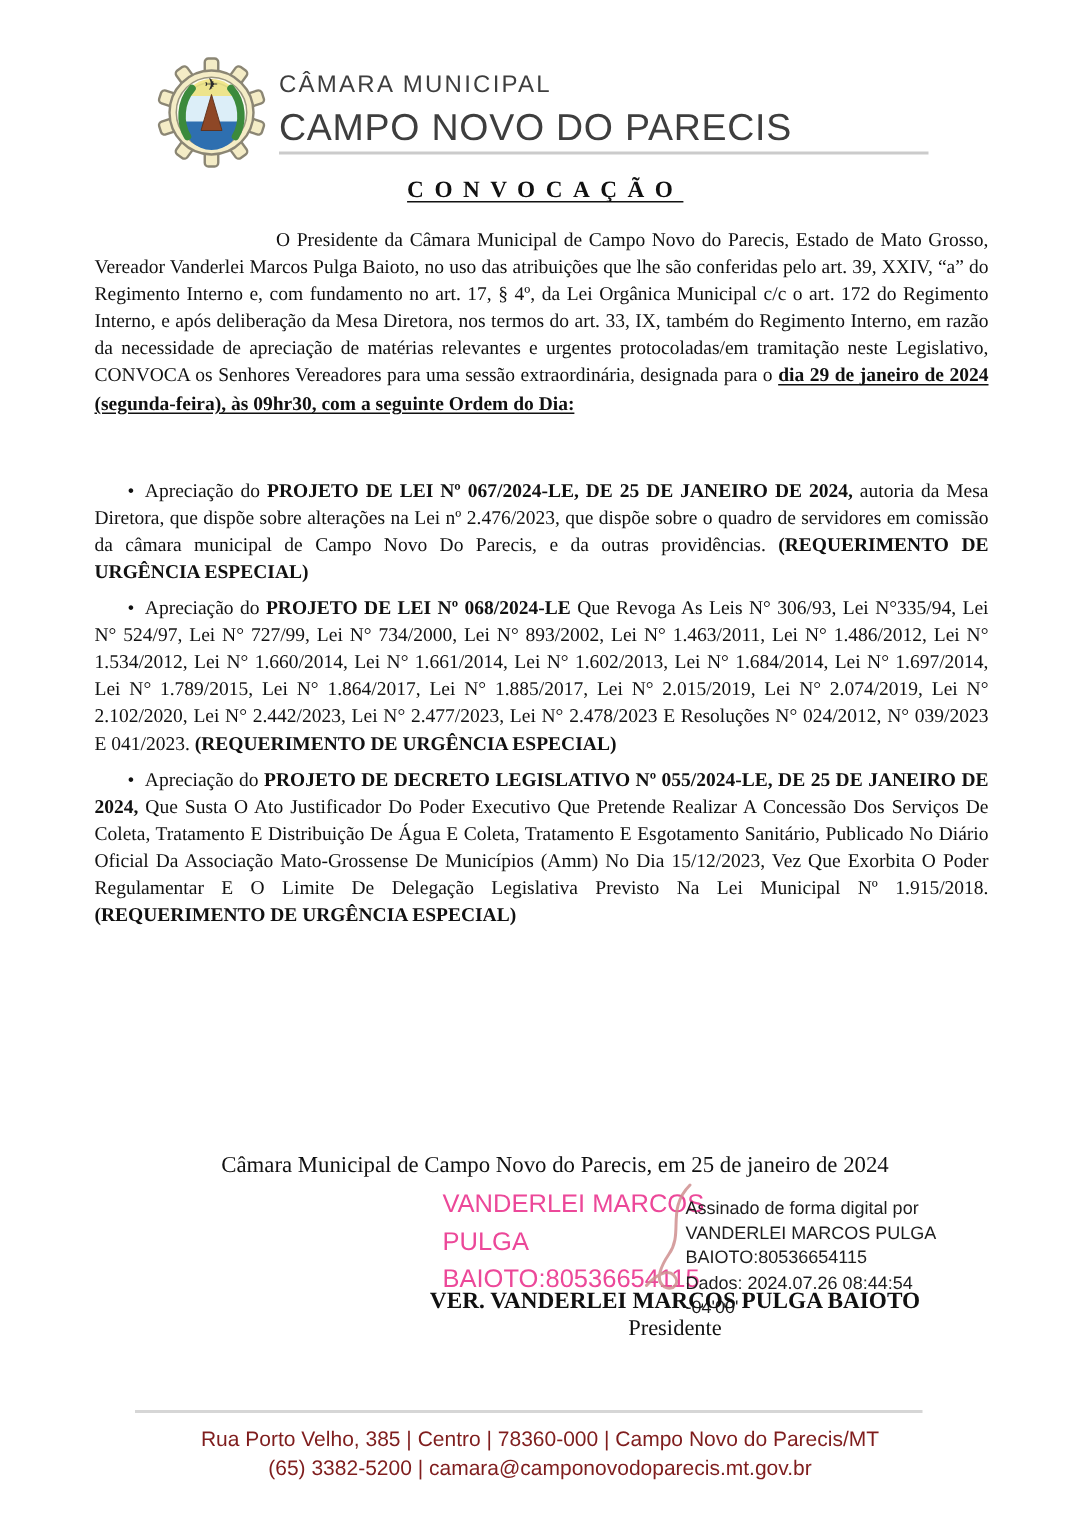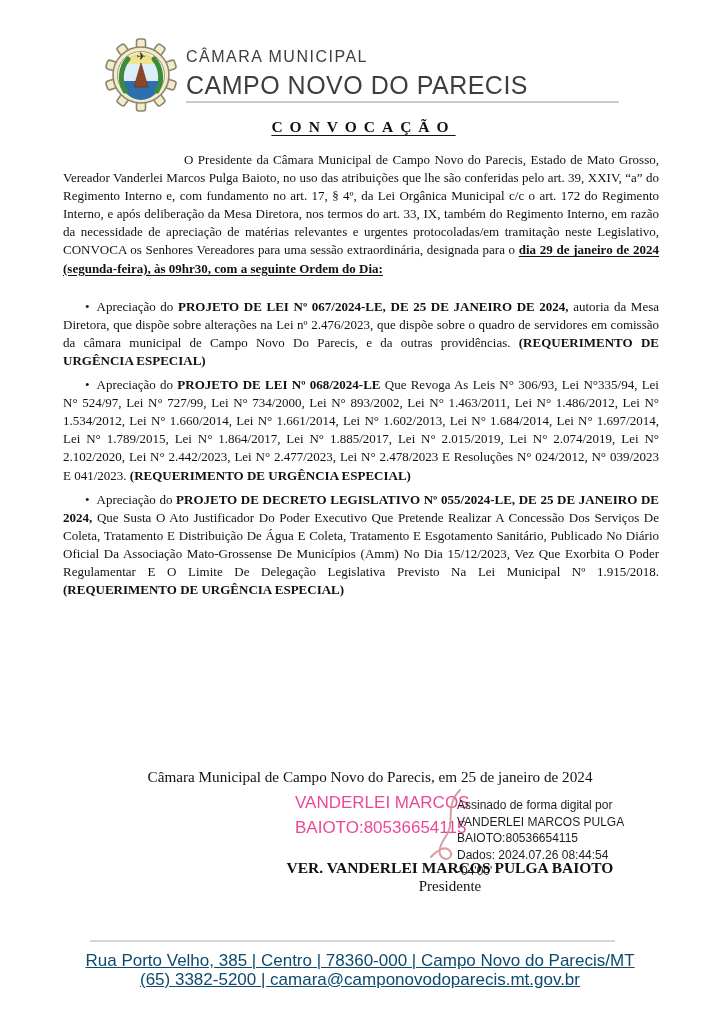--- a/index.html
+++ b/index.html
@@ -29,38 +29,38 @@
     text-decoration: underline; text-underline-offset: 3px; padding-left: 7px;
   }
 
   
   .content { position: absolute; left: 63px; top: 151px; width: 596px;
     font-size: 13px; line-height: 18.1px; text-align: justify; }
   .intro { text-indent: 121px; }
   .b { font-weight: bold; }
   .bu { font-weight: bold; text-decoration: underline; text-underline-offset: 2px; }
   .item { margin-top: 6px; text-indent: 22px; }
-  .item.first { margin-top: 20px; }
+  .item.first { margin-top: 40px; }
   .bullet { margin-right: 7px; }
 
   
   .dateline { position: absolute; left: 80px; top: 768px; width: 580px; text-align: center; font-size: 15.2px; }
   .stamp-name { position: absolute; left: 295px; top: 790px; width: 175px;
     font-family: Liberation Sans, sans-serif; font-size: 17px; line-height: 25px; color: #ec4899; }
   .stamp-flourish { position: absolute; left: 428px; top: 786px; width: 38px; height: 80px; }
   .stamp-info { position: absolute; left: 457px; top: 797px; width: 180px;
     font-family: "Liberation Sans", sans-serif; font-size: 12px; line-height: 16.5px; color: #1d1d1d; }
   .signer-block { position: absolute; left: 283px; top: 858px; width: 334px; text-align: center; }
   .signer-name { font-weight: bold; font-size: 15.5px; line-height: 19px; }
   .signer-role { font-size: 15px; line-height: 19px; }
 
   
   .footer-rule { position: absolute; left: 90px; top: 940px; width: 525px; height: 2px; background: #d6d6d6; }
   .footer-line { position: absolute; left: 0; width: 100%; text-align: center;
-    font-family: "Liberation Sans", sans-serif; font-size: 17px; color: #0c4a6e; text-decoration: underline; }
+    font-family: "Liberation Sans", sans-serif; font-size: 14px; color: #7f1d1d; }
   .footer-line.l1 { top: 951px; }
   .footer-line.l2 { top: 970px; }
 </style>
 </head>
 <body>
 
 <div class="page">
 
   <div class="logo-wrap">
     <svg width="74" height="74" viewBox="0 0 74 74" xmlns="http://www.w3.org/2000/svg">
@@ -127,20 +127,21 @@
 
     <p class="item"><span class="bullet">•</span><span>Apreciação do </span><span class="b">PROJETO DE LEI Nº 068/2024-LE</span><span> Que Revoga As Leis N° 306/93, Lei N°335/94, Lei N° 524/97, Lei N° 727/99, Lei N° 734/2000, Lei N° 893/2002, Lei N° 1.463/2011, Lei N° 1.486/2012, Lei N° 1.534/2012, Lei N° 1.660/2014, Lei N° 1.661/2014, Lei N° 1.602/2013, Lei N° 1.684/2014, Lei N° 1.697/2014, Lei N° 1.789/2015, Lei N° 1.864/2017, Lei N° 1.885/2017, Lei N° 2.015/2019, Lei N° 2.074/2019, Lei N° 2.102/2020, Lei N° 2.442/2023, Lei N° 2.477/2023, Lei N° 2.478/2023 E Resoluções N° 024/2012, N° 039/2023 E 041/2023. </span><span class="b">(REQUERIMENTO DE URGÊNCIA ESPECIAL)</span></p>
 
     <p class="item"><span class="bullet">•</span><span>Apreciação do </span><span class="b">PROJETO DE DECRETO LEGISLATIVO Nº 055/2024-LE, DE 25 DE JANEIRO DE 2024,</span><span> Que Susta O Ato Justificador Do Poder Executivo Que Pretende Realizar A Concessão Dos Serviços De Coleta, Tratamento E Distribuição De Água E Coleta, Tratamento E Esgotamento Sanitário, Publicado No Diário Oficial Da Associação Mato-Grossense De Municípios (Amm) No Dia 15/12/2023, Vez Que Exorbita O Poder Regulamentar E O Limite De Delegação Legislativa Previsto Na Lei Municipal Nº 1.915/2018. </span><span class="b">(REQUERIMENTO DE URGÊNCIA ESPECIAL)</span></p>
   </div>
 
   <div class="dateline">Câmara Municipal de Campo Novo do Parecis, em 25 de janeiro de 2024</div>
 
   <div class="stamp-name">
     <div>VANDERLEI MARCOS</div>
+    <div>PULGA</div>
     <div>BAIOTO:80536654115</div>
   </div>
 
   <div class="stamp-flourish">
     <svg width="38" height="80" viewBox="0 0 38 80" xmlns="http://www.w3.org/2000/svg">
       <path d="M32 4 C16 20 28 36 18 50 C12 59 9 68 15 72 C21 75 26 69 21 64 C17 60 9 64 3 71" fill="none" stroke="#cf8f8f" stroke-width="2" opacity="0.85" stroke-linecap="round"></path>
     </svg>
   </div>
 
   <div class="stamp-info">

